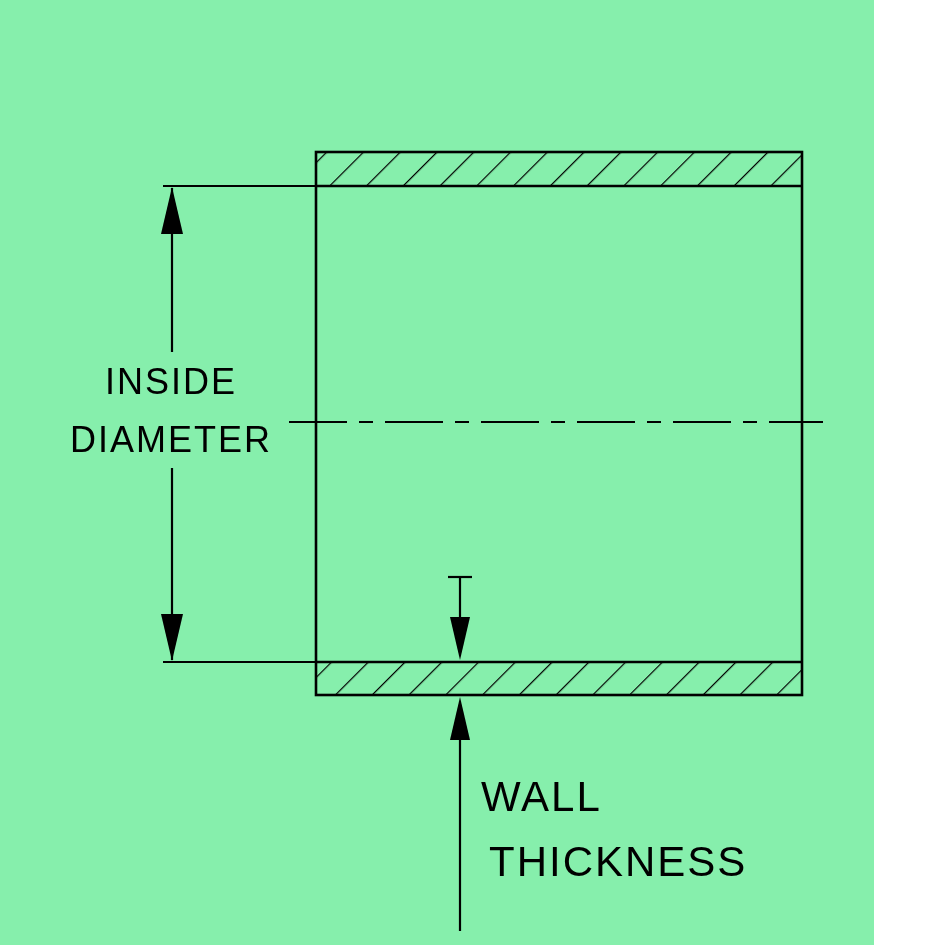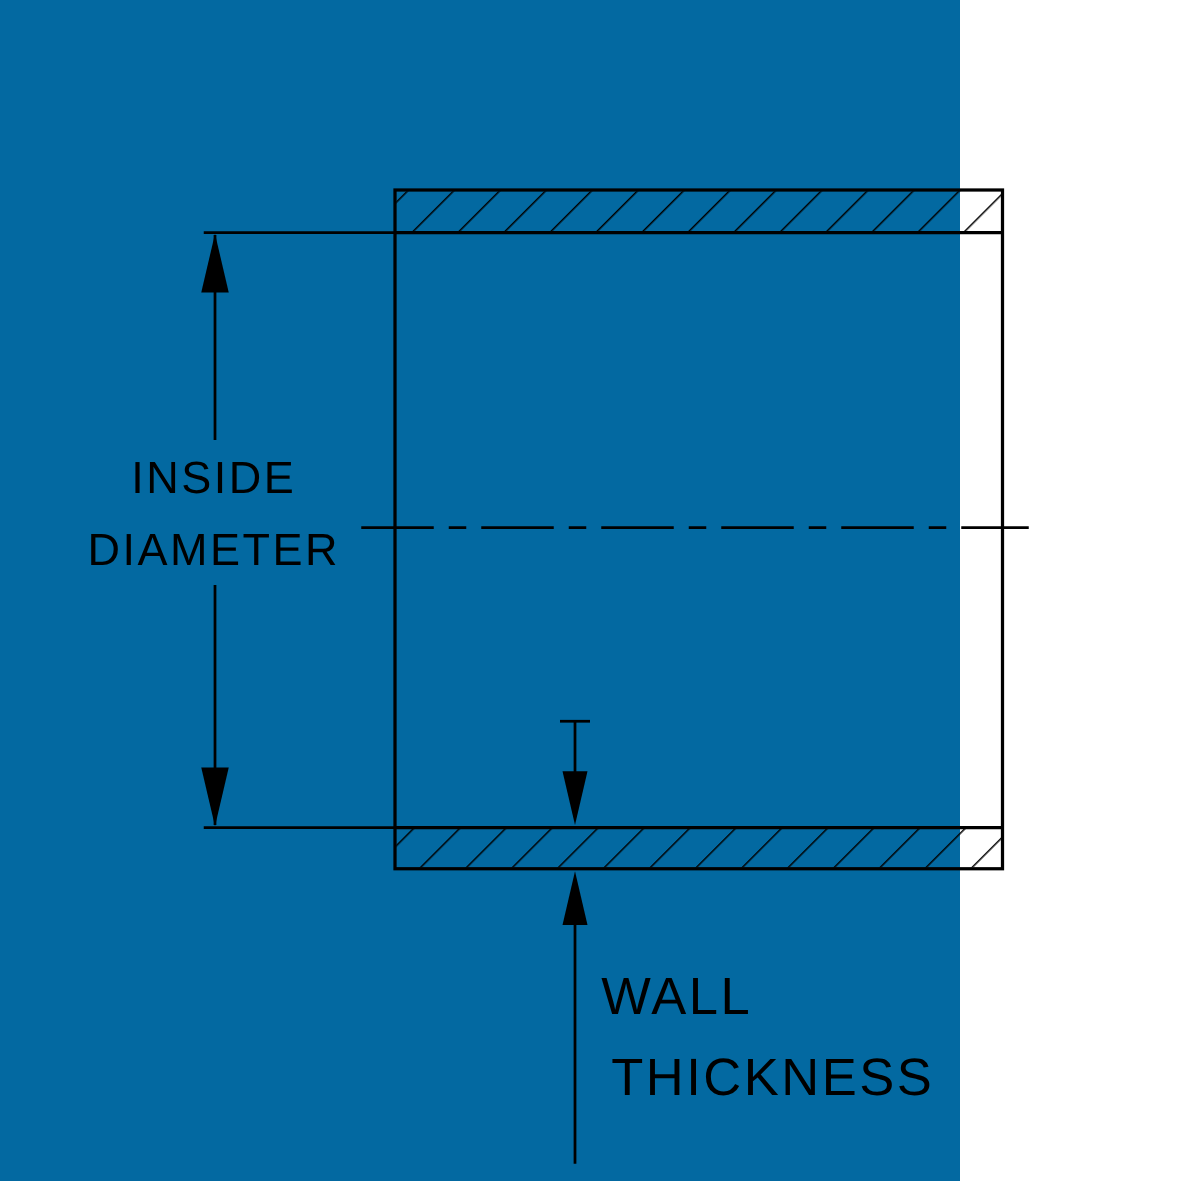--- a/index.html
+++ b/index.html
@@ -6,23 +6,23 @@
     margin: 0;
     padding: 0;
     background: #ffffff;
     width: 949px;
     height: 945px;
     overflow: hidden;
     font-family: "Liberation Sans", sans-serif;
   }
   .diagram-wrap {
     position: relative;
-    width: 768px;
+    width: 874px;
     height: 945px;
-    background: #0369a1;
+    background: #86efac;
   }
   svg text {
     font-family: "Liberation Sans", sans-serif;
     fill: #000000;
   }
   .dim-label {
     font-size: 36px;
     letter-spacing: 2px;
   }
   .callout-label {

